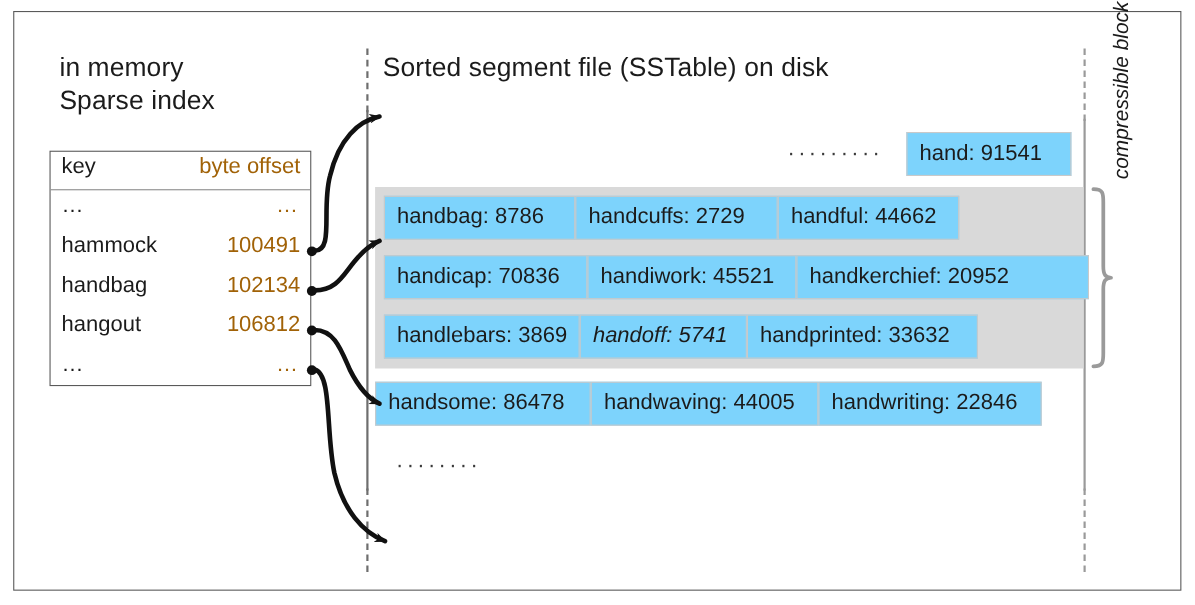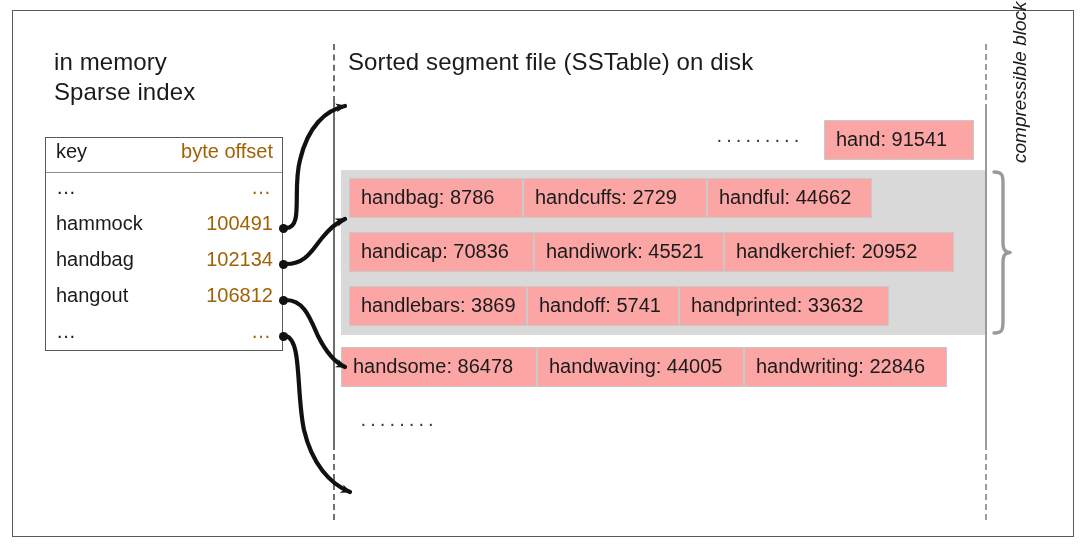--- a/index.html
+++ b/index.html
@@ -20,21 +20,21 @@
   .cell-v{position:absolute;right:9px;top:3px;font-size:20px;color:#a16207;}
   .idx-head .cell-k,.idx-head .cell-v{top:2px;}
   .dots-cell{letter-spacing:2px;}
 
   
   .anchor-dot{position:absolute;width:9px;height:9px;border-radius:50%;background:#111;}
 
   
   .seg-block{position:absolute;background:#d9d9d9;}
   .seg-row{position:absolute;height:40px;}
-  .seg-cell{position:absolute;top:0;height:40px;border:1.5px solid #c9c9c9;background:#fca5a5;box-sizing:border-box;}
+  .seg-cell{position:absolute;top:0;height:40px;border:1.5px solid #c9c9c9;background:#7dd3fc;box-sizing:border-box;}
   .seg-cell span{position:absolute;left:11px;top:7px;font-size:20px;color:#1b1b1b;white-space:nowrap;}
 
   .ellipsis-dots{position:absolute;font-size:20px;color:#3a3a3a;letter-spacing:3px;white-space:nowrap;}
 
   
   .vline{position:absolute;width:0;border-left-width:2px;border-left-style:solid;}
   .vline.solid{border-left-color:#6e6e6e;}
   .vline.dashed{border-left-style:dashed;border-left-color:#6e6e6e;}
   .vline.grey-dashed{border-left-style:dashed;border-left-color:#9a9a9a;}
   .vline.grey-solid{border-left-color:#9a9a9a;}
@@ -117,30 +117,30 @@
     </div>
   </div>
 
   <div class="seg-row" style="left:0;top:232px;">
     <div class="seg-cell" style="left:349px;width:185px;">
       <span>handicap: 70836</span>
     </div>
     <div class="seg-cell" style="left:534px;width:190px;">
       <span>handiwork: 45521</span>
     </div>
-    <div class="seg-cell" style="left:724px;width:230px;">
+    <div class="seg-cell" style="left:724px;width:266px;">
       <span>handkerchief: 20952</span>
     </div>
   </div>
 
   <div class="seg-row" style="left:0;top:286px;">
     <div class="seg-cell" style="left:349px;width:178px;">
       <span>handlebars: 3869</span>
     </div>
-    <div class="seg-cell" style="left:527px;width:152px;">
+    <div class="seg-cell" style="left:527px;width:152px;font-style:italic;">
       <span>handoff: 5741</span>
     </div>
     <div class="seg-cell" style="left:679px;width:210px;">
       <span>handprinted: 33632</span>
     </div>
   </div>
 
   <div class="seg-row" style="left:0;top:347px;">
     <div class="seg-cell" style="left:341px;width:196px;">
       <span>handsome: 86478</span>

